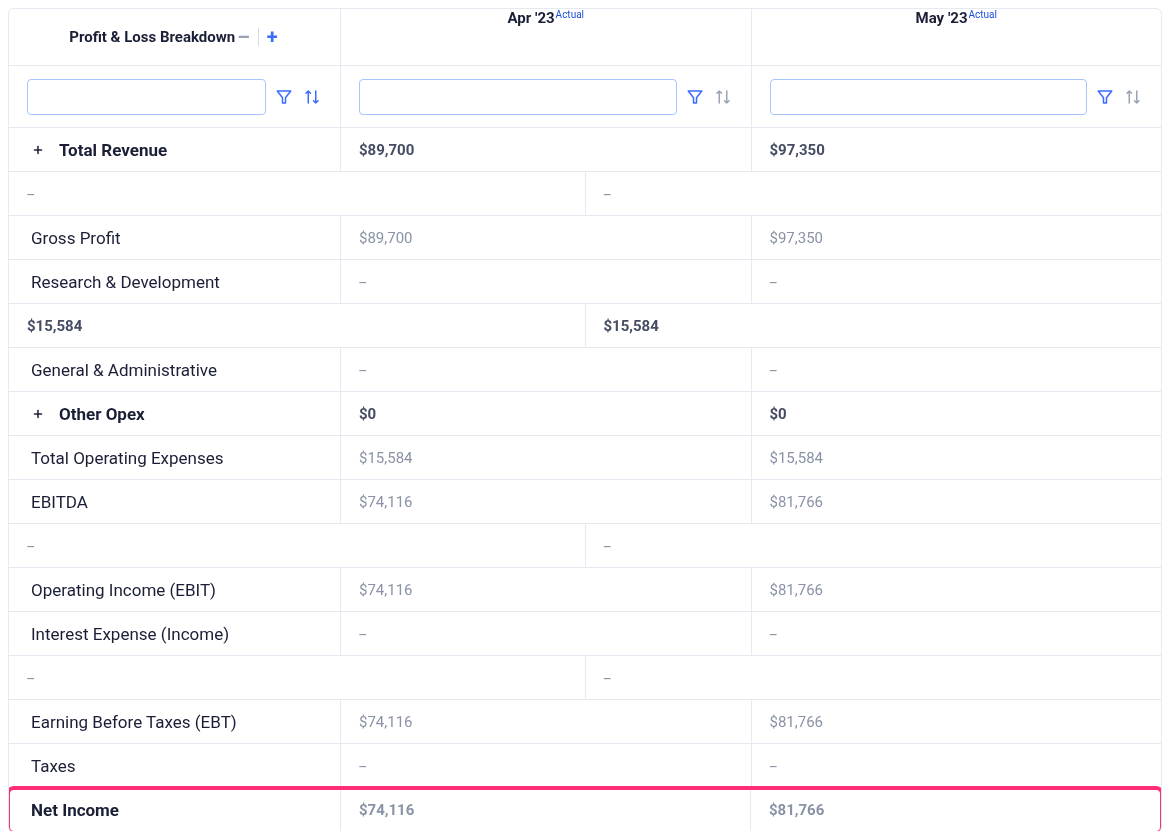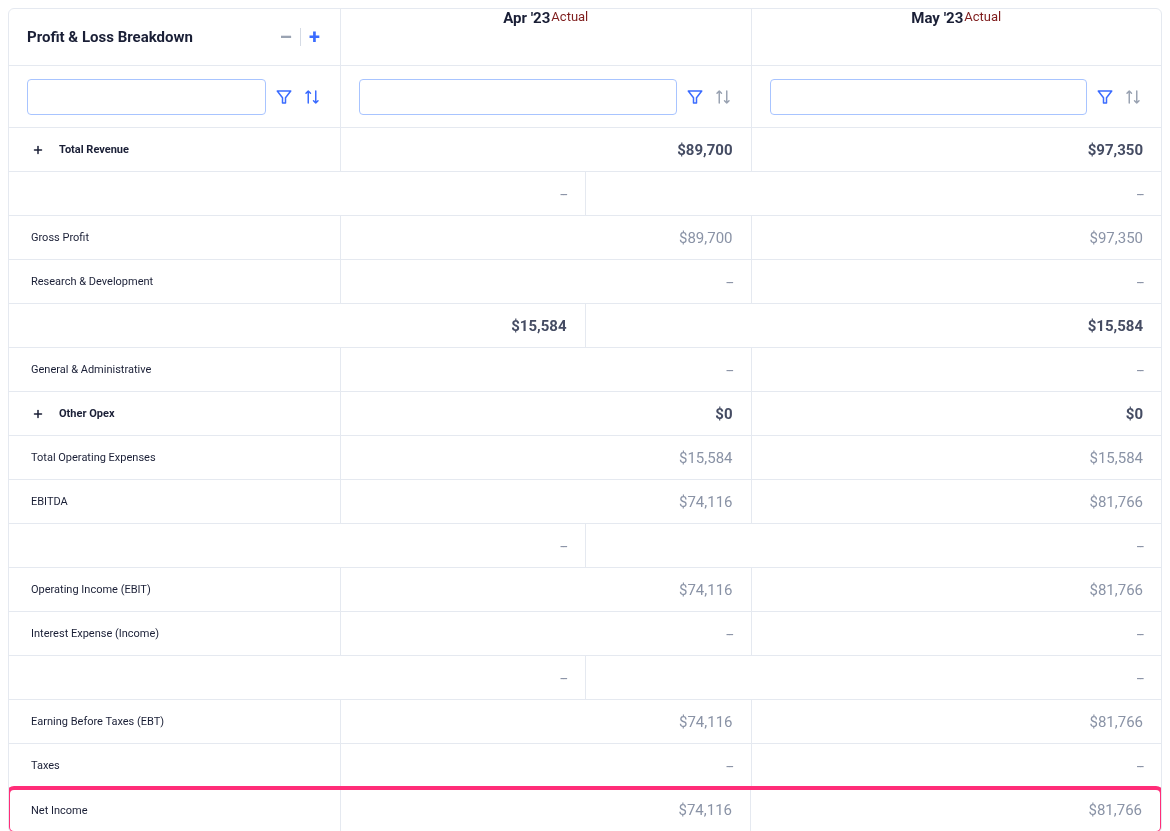--- a/index.html
+++ b/index.html
@@ -28,29 +28,29 @@
     border-right: 1px solid #e5e9f0;
     display: flex;
     align-items: center;
     padding: 0 18px;
   }
   .col-val {
     flex: 1;
     border-right: 1px solid #e5e9f0;
     display: flex;
     align-items: center;
-    justify-content: flex-end;
+    justify-content: flex-start;
     padding: 0 18px;
   }
   .col-val:last-child { border-right: none; }
 
   
   .header-row { min-height: 57px; }
   .header-row .col-label {
-    justify-content: space-between;
+    justify-content: center;
     font-weight: 700;
     font-size: 15px;
   }
   .header-actions { display: flex; align-items: center; gap: 6px; }
   .header-actions .minus {
     color: #9aa3b2;
     font-size: 20px;
     font-weight: 700;
     cursor: pointer;
     padding: 0 2px;
@@ -67,21 +67,21 @@
     cursor: pointer;
     padding: 0 2px;
   }
   .col-val.header {
     flex-direction: row;
     align-items: flex-start;
     justify-content: center;
     gap: 1px;
   }
   .period-title { font-weight: 700; font-size: 15px; color: #1a1f36; }
-  .period-sub { font-size: 13px; color: #7f1d1d; }
+  .period-sub { font-size: 10px; color: #1d4ed8; }
 
   
   .filter-row { min-height: 62px; }
   .filter-row .col-label, .filter-row .col-val {
     padding: 12px 18px;
     gap: 8px;
     justify-content: flex-start;
   }
   .search-input {
     flex: 1;
@@ -97,36 +97,37 @@
     align-items: center;
     justify-content: center;
     width: 20px;
     height: 20px;
     cursor: pointer;
   }
   .icon-btn.blue svg { stroke: #3b6cff; }
   .icon-btn.gray svg { stroke: #9aa3b2; }
 
   
-  .data-row .col-label { font-size: 11px; color: #1a1f36; padding-left: 22px; }
+  .data-row .col-label { font-size: 17px; color: #1a1f36; padding-left: 22px; }
   .data-row .col-val { font-size: 15px; }
   .expand-icon {
     width: 14px; height: 14px; margin-right: 14px;
     display: flex; align-items: center; justify-content: center;
     cursor: pointer;
   }
   .expand-icon svg { stroke: #1a1f36; }
   .row.bold .col-label, .row.bold .col-val { font-weight: 700; color: #1a1f36; }
   .row.bold .col-val { color: #3c4257; }
   .val-muted { color: #8a93a6; }
   .val-strong { color: #454c63; font-weight: 700; }
   .val-dashes { color: #8a93a6; letter-spacing: -1px; }
 
   .highlight-row {
     position: relative;
+    font-weight: bold;
   }
   .highlight-frame {
     position: absolute;
     left: -3px; right: -3px; top: -2px; bottom: -3px;
     border: 4px solid #ff2d78;
     border-radius: 8px;
     pointer-events: none;
   }
 </style>
 </head>

